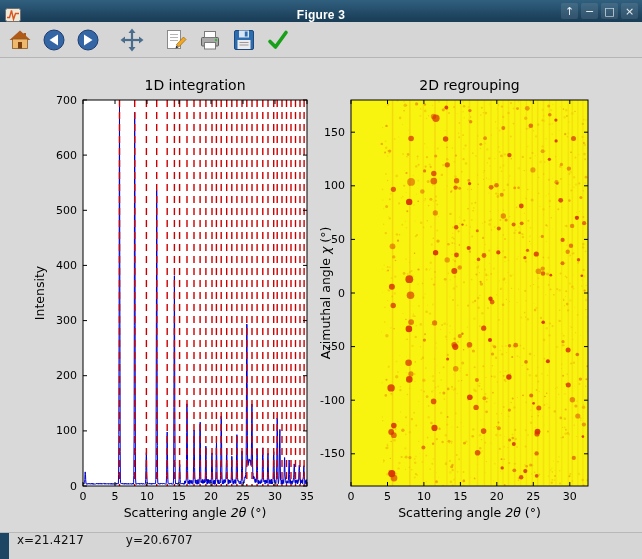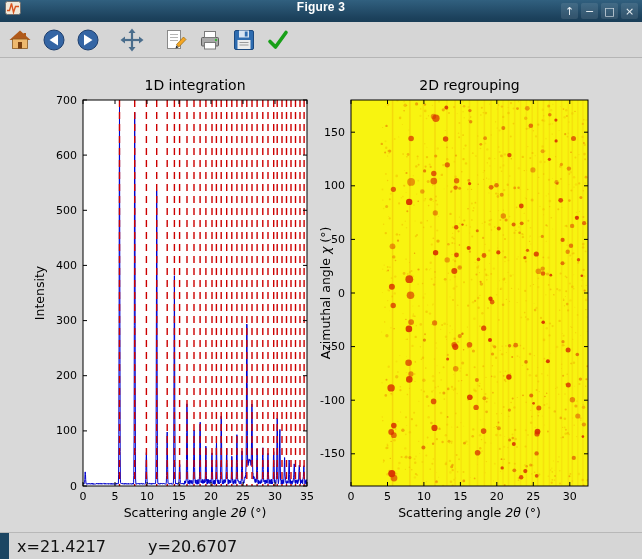--- a/index.html
+++ b/index.html
@@ -1,28 +1,28 @@
 <!DOCTYPE html>
 <html><head>
 <meta charset="utf-8">
 <style>
   html,body{margin:0;padding:0}
   body{width:642px;height:559px;font-family:"DejaVu Sans",sans-serif;background:#8d9aa1;overflow:hidden}
   .window{position:relative;width:642px;height:559px;background:#d6d6d6;box-shadow:inset 0 0 0 1px #4e6a7a}
-  .titlebar{position:absolute;top:0;left:0;width:100%;height:30px;background:linear-gradient(180deg,#31607f 0%,#1c415c 60%,#16374e 100%);display:flex;}
+  .titlebar{position:absolute;top:0;left:0;width:100%;height:30px;background:linear-gradient(180deg,#31607f 0%,#1c415c 60%,#16374e 100%);display:flex;align-items:center}
   .titlebar-title{position:absolute;left:0;width:100%;text-align:center;color:#ffffff;font-weight:bold;font-size:12px;font-family:"Liberation Sans","DejaVu Sans",sans-serif;letter-spacing:.2px;pointer-events:none}
   .win-icon{margin-left:5px;display:flex;z-index:2}
   .win-buttons{position:absolute;right:4px;top:3px;display:flex;gap:3px;z-index:2}
   .win-btn{width:17px;height:16px;border:none;background:rgba(255,255,255,0.10);color:#e9eff3;font-size:11px;line-height:15px;text-align:center;padding:0;border-radius:2px;font-family:"DejaVu Sans",sans-serif;cursor:default}
   .toolbar{position:absolute;top:22px;left:0;width:100%;height:36px;background:#d6d6d6;border-bottom:1px solid #b5b5b5;display:flex;align-items:center;padding-left:5px;box-sizing:border-box}
   .tool-btn{width:30px;height:30px;margin-right:4px;border:1px solid transparent;border-radius:2px;background:transparent;display:flex;align-items:center;justify-content:center;padding:0}
   .tool-gap{width:10px;flex:none}
   .ticon{display:flex}
   .canvas-area{position:absolute;top:58px;left:0;width:642px;height:475px;background:#d9d9d9}
-  .statusbar{position:absolute;bottom:0;left:0;width:100%;height:26px;background:#d6d6d6;border-top:1px solid #b8b8b8;display:flex;align-items:center;font-size:16px;color:#101010}
+  .statusbar{position:absolute;bottom:0;left:0;width:100%;height:26px;background:#d6d6d6;border-top:1px solid #b8b8b8;display:flex;align-items:flex-start;font-size:12px;color:#101010}
   .status-grip{width:9px;height:26px;background:#1c4663;margin-right:8px;flex:none}
   .status-x{margin-right:42px;white-space:pre}
   .status-y{white-space:pre}
 </style>
 </head>
 <body>
 
 <div class="window">
   <div class="titlebar">
     <span class="win-icon">

